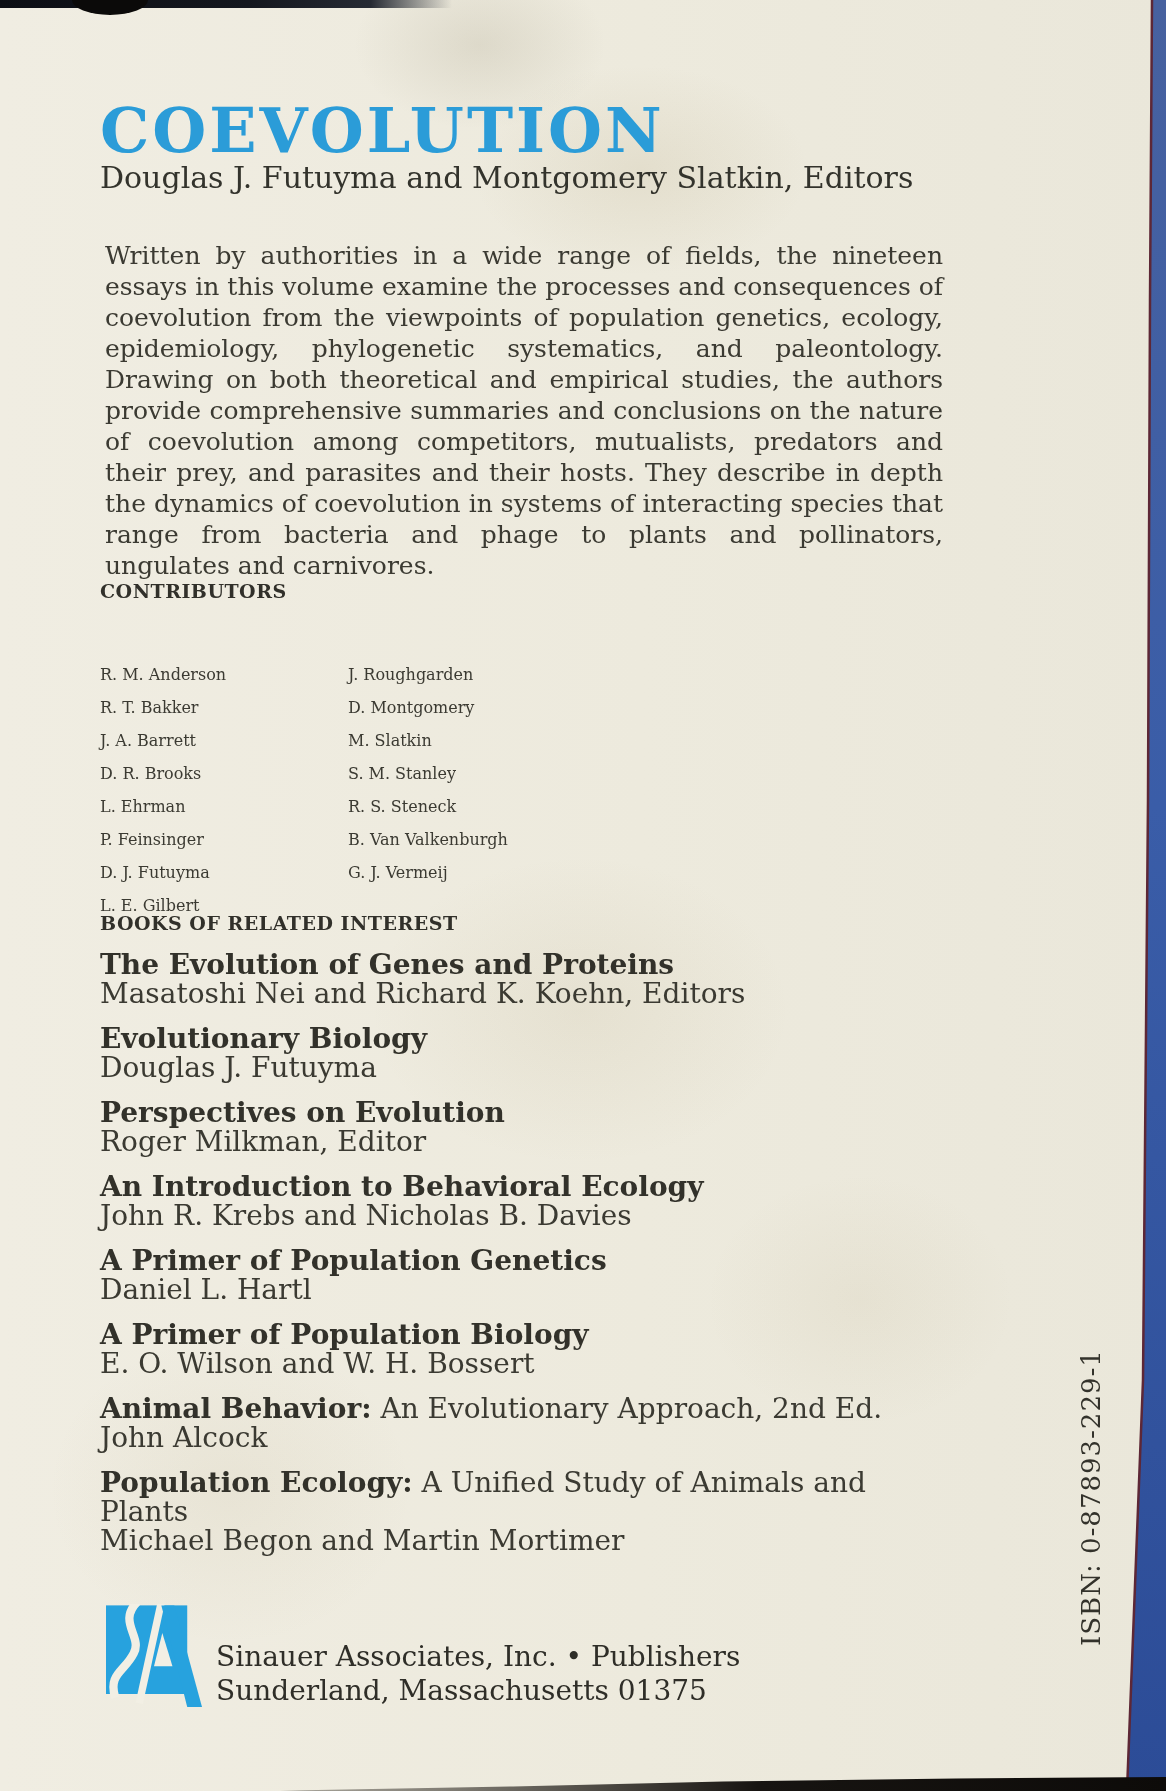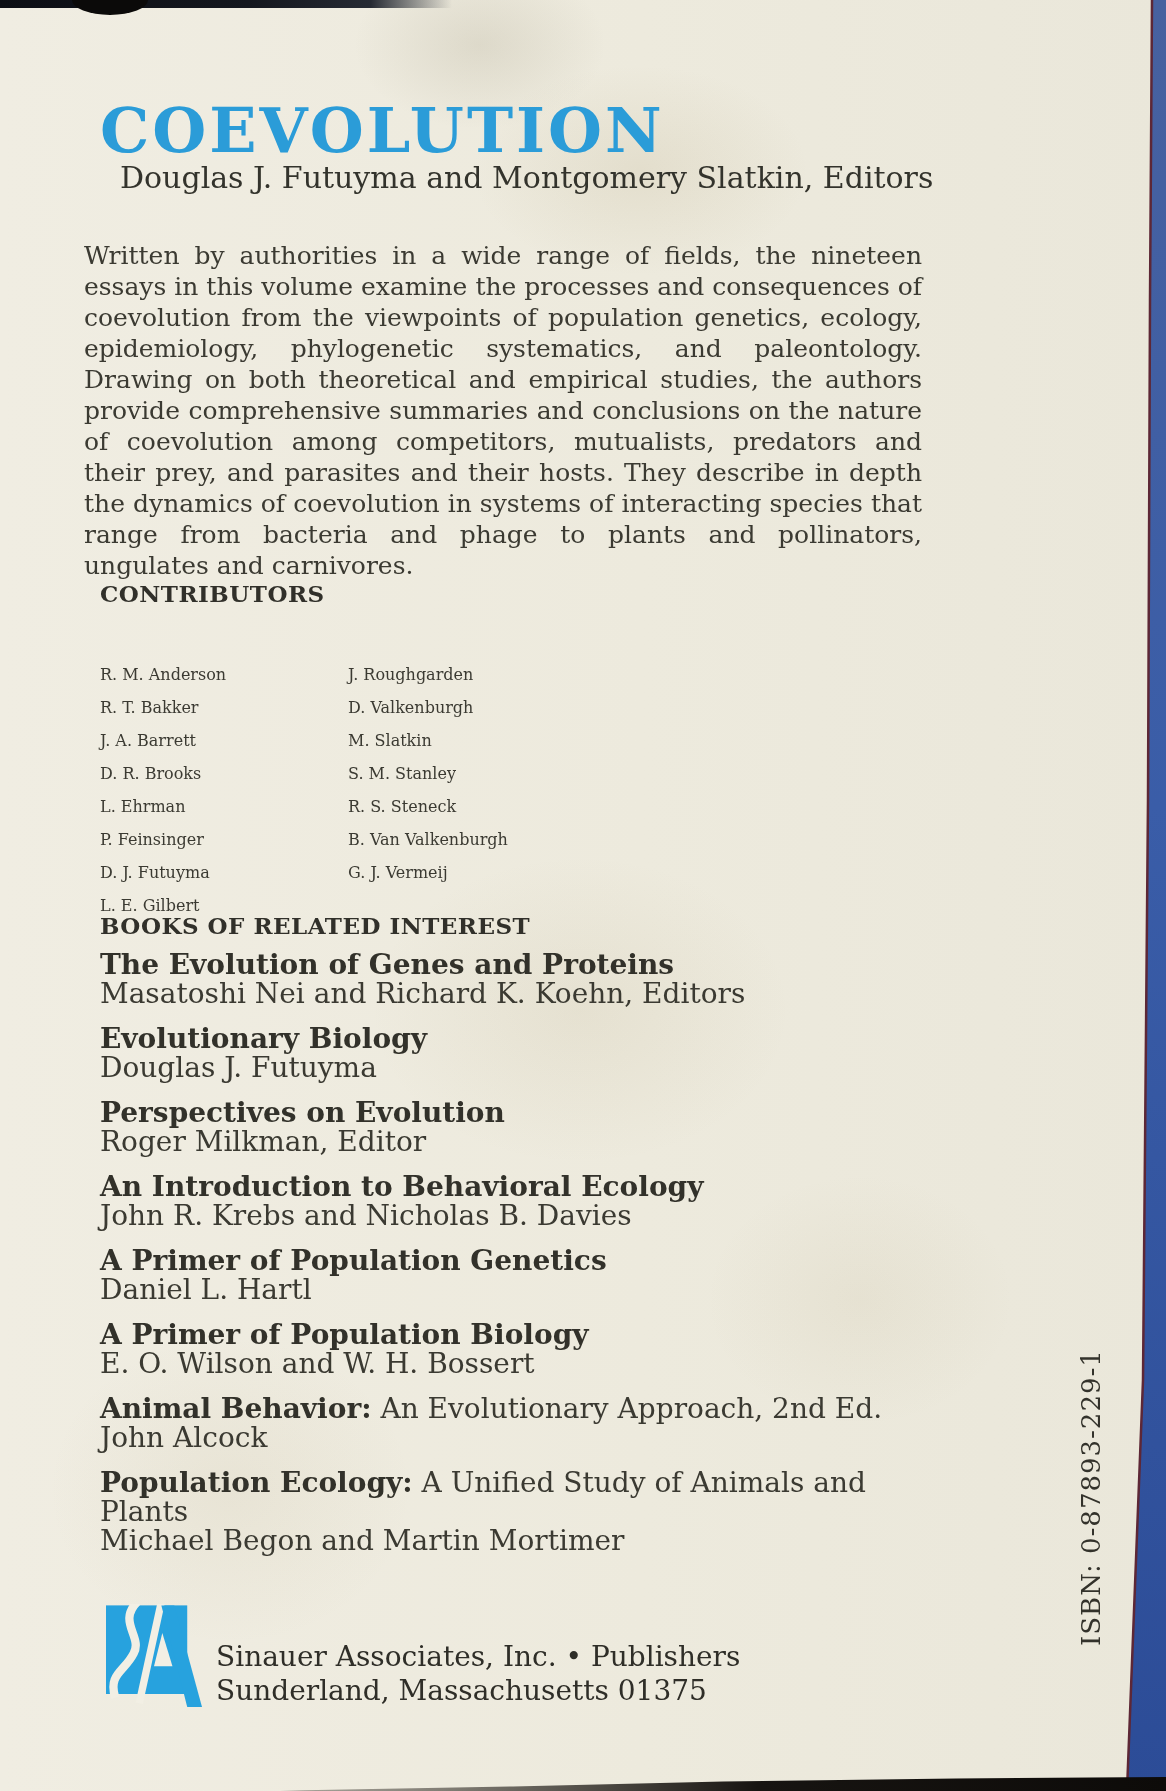--- a/index.html
+++ b/index.html
@@ -22,24 +22,24 @@
     background:linear-gradient(90deg,#0c0e14 0%,#14171e 55%,#262a33 82%,rgba(38,42,51,0) 100%);}
   .top-blob{position:absolute;top:0;left:72px;width:76px;height:15px;
     border-radius:0 0 50% 50%/0 0 100% 100%;background:#0b0a09;}
   .spine{position:absolute;top:0;right:0;width:46px;height:1791px;}
   .bottom-shadow{position:absolute;left:0;right:0;bottom:0;height:16px;
     background:linear-gradient(90deg, rgba(40,36,30,0) 0%, rgba(40,36,30,.55) 38%, #171411 65%, #0d0b09 100%);
     clip-path:polygon(26% 95%,44% 72%,62% 40%,82% 22%,100% 12%,100% 100%,24% 100%);}
   
   .title{position:absolute;left:100px;top:66px;
     font-size:62px;font-weight:bold;letter-spacing:3px;color:#2b9cd8;margin-top:28px;}
-  .editors{position:absolute;left:100px;top:160px;font-size:30px;color:#33332c;margin-left:20px;}
-  .description{position:absolute;left:84px;top:240px;width:838px;
+  .editors{position:absolute;left:100px;top:160px;font-size:30px;color:#33332c;}
+  .description{position:absolute;left:105px;top:240px;width:838px;
     font-size:25px;line-height:31px;text-align:justify;color:#3b3a32;}
-  .sec-head{position:absolute;left:100px;font-size:23px;font-weight:bold;
+  .sec-head{position:absolute;left:100px;font-size:19px;font-weight:bold;
     letter-spacing:.5px;color:#31302a;}
   .contrib-head{top:580px;}
   .contrib-grid{position:absolute;left:100px;top:618px;width:860px;display:flex;}
   .contrib-col{font-size:16px;line-height:33px;color:#3b3a32;margin-top:40px;}
   .contrib-col.c1{width:248px;}
   .contrib-col.c2{width:248px;}
   .contrib-col.c3{width:320px;}
   .contrib-col div{white-space:nowrap;}
   .books-head{top:912px;}
   .books{position:absolute;left:100px;top:950px;width:840px;}
@@ -85,21 +85,21 @@
       <div>R. T. Bakker</div>
       <div>J. A. Barrett</div>
       <div>D. R. Brooks</div>
       <div>L. Ehrman</div>
       <div>P. Feinsinger</div>
       <div>D. J. Futuyma</div>
       <div>L. E. Gilbert</div>
     </div>
     <div class="contrib-col c3">
       <div>J. Roughgarden</div>
-      <div>D. Valkenburgh</div>
+      <div>D. Montgomery</div>
       <div>M. Slatkin</div>
       <div>S. M. Stanley</div>
       <div>R. S. Steneck</div>
       <div>B. Van Valkenburgh</div>
       <div>G. J. Vermeij</div>
     </div>
   </div>
 
   <div class="sec-head books-head">BOOKS OF RELATED INTEREST</div>
   <div class="books">

